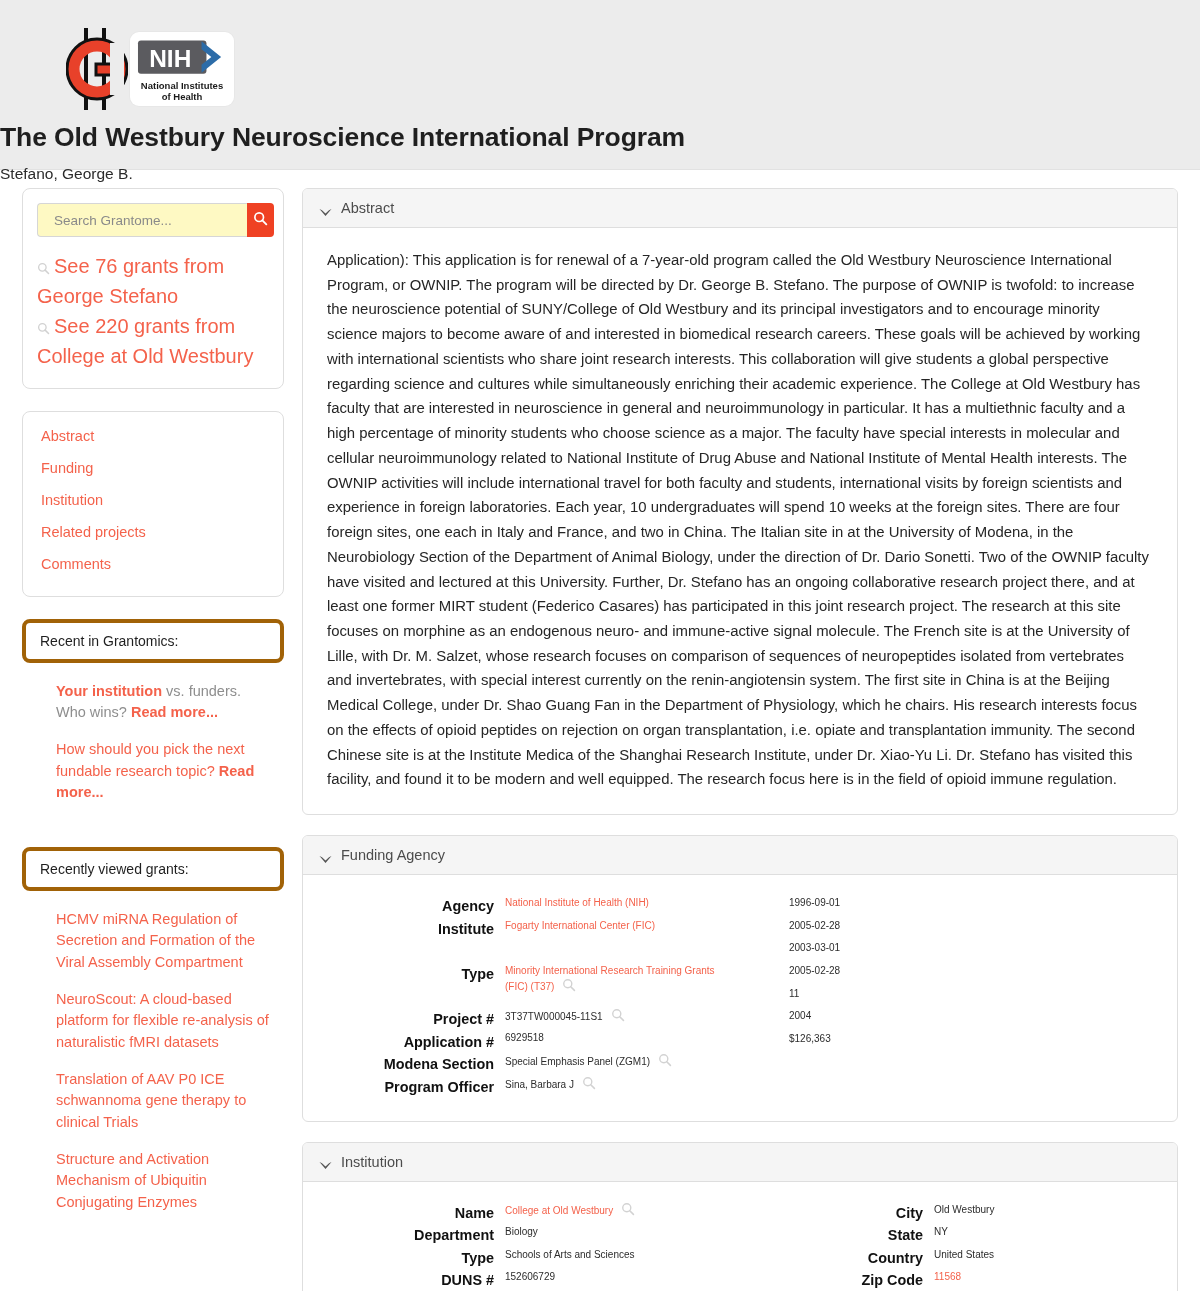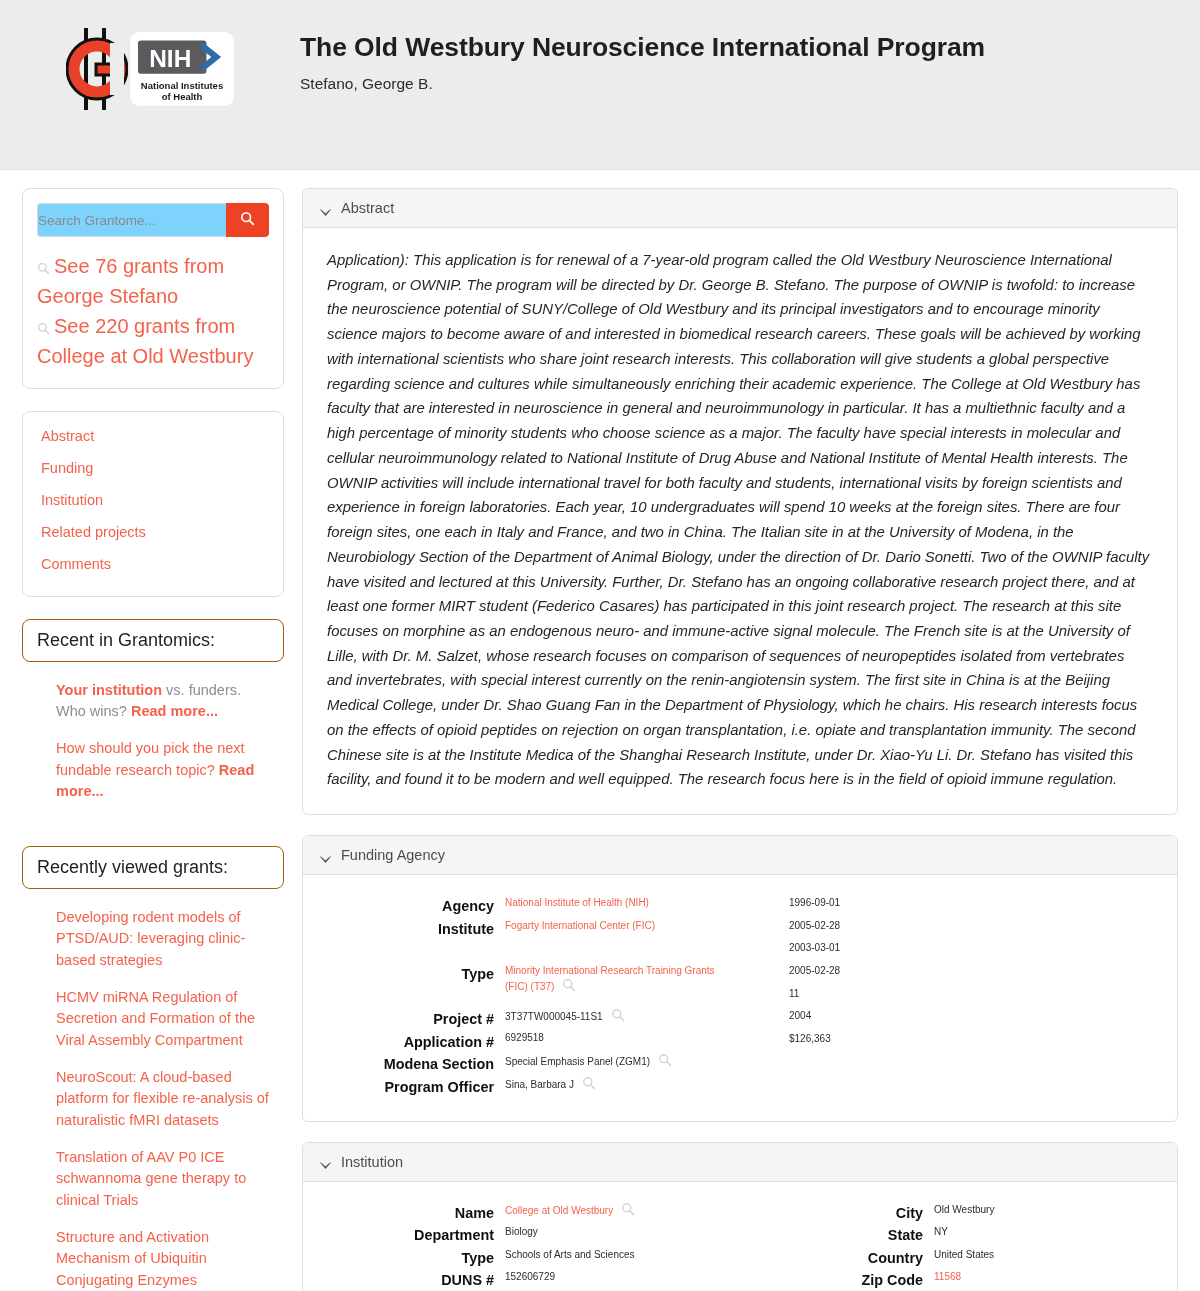--- a/index.html
+++ b/index.html
@@ -14,20 +14,21 @@
   body { width: 1200px; min-height: 1291px; }
 
   
   .page-header {
     background: #ececec;
     height: 170px;
     display: flex;
     align-items: flex-start;
     padding: 22px 0 0 0;
     border-bottom: 1px solid #e2e2e2;
+    flex-direction: column;
   }
   .logo-block {
     width: 300px;
     display: flex;
     align-items: center;
     justify-content: center;
     padding-top: 4px;
   }
   .logo-wrap { display: flex; align-items: center; gap: 2px; }
   .g-mark { width: 62px; height: 86px; display: block; }
@@ -78,26 +79,26 @@
     border-radius: 8px;
     margin-bottom: 22px;
     padding: 14px 14px 16px 14px;
   }
   .search-row { display: flex; height: 34px; }
   .search-input {
     flex: 1;
     border: 1px solid #d6d6d6;
     border-right: none;
     border-radius: 4px 0 0 4px;
-    padding: 0 0;
+    padding: 0 16px;
     font-size: 13.5px;
     color: #6d6d6d;
     font-family: "Liberation Sans", sans-serif;
     outline: none;
-    background: #7dd3fc;
+    background: #fef9c3;
   }
   .search-input::placeholder { color: #8a8a8a; }
   .search-btn {
     width: 43px;
     background: #ef4123;
     border: none;
     border-radius: 0 4px 4px 0;
     cursor: pointer;
     display: flex; align-items: center; justify-content: center;
   }
@@ -125,24 +126,24 @@
     color: #f4624b;
     font-size: 14.5px;
     text-decoration: none;
     margin-bottom: 16px;
   }
   .nav-link:last-child { margin-bottom: 14px; }
 
   .widget { margin-bottom: 22px; }
   .widget-head {
     background: #ffffff;
-    border: 1px solid #a16207;
+    border: 4px solid #a16207;
     border-radius: 8px;
     padding: 10px 14px;
-    font-size: 18px;
+    font-size: 14px;
     color: #1f1f1f;
   }
   .widget-body { padding: 18px 14px 6px 14px; }
   .widget-item {
     display: block;
     color: #f4624b;
     font-size: 14.5px;
     line-height: 1.47;
     text-decoration: none;
     margin-bottom: 16px;
@@ -170,21 +171,20 @@
     color: #4c4c4c;
   }
   .chevron { width: 13px; height: 9px; display: inline-block; }
   .panel-body { padding: 20px 24px 22px 24px; }
   .abstract-text {
     font-size: 14.9px;
     line-height: 1.66;
     color: #262626;
     margin: 0;
     text-align: left;
-    font-style: italic;
   }
 
   
   .dl-columns { display: flex; }
   .dl-col { width: 50%; display: flex; }
   .dl-col.left { padding-left: 22px; }
   .dl-col.right { padding-left: 38px; }
   .dl-labels {
     text-align: right;
     font-weight: bold;
@@ -292,21 +292,20 @@
       <div class="widget-head">Recent in Grantomics:</div>
       <div class="widget-body">
         <a class="widget-item" href="#"><b>Your institution</b><span class="gray-span"> vs. funders. Who wins? </span><b>Read more...</b></a>
         <a class="widget-item" href="#"><span>How should you pick the next fundable research topic? </span><b>Read more...</b></a>
       </div>
     </div>
 
     <div class="widget">
       <div class="widget-head">Recently viewed grants:</div>
       <div class="widget-body">
-        <a class="widget-item" href="#">Developing rodent models of PTSD/AUD: leveraging clinic-based strategies</a>
         <a class="widget-item" href="#">HCMV miRNA Regulation of Secretion and Formation of the Viral Assembly Compartment</a>
         <a class="widget-item" href="#">NeuroScout: A cloud-based platform for flexible re-analysis of naturalistic fMRI datasets</a>
         <a class="widget-item" href="#">Translation of AAV P0 ICE schwannoma gene therapy to clinical Trials</a>
         <a class="widget-item" href="#">Structure and Activation Mechanism of Ubiquitin Conjugating Enzymes</a>
       </div>
     </div>
 
   </div>
 
   <div class="content">

